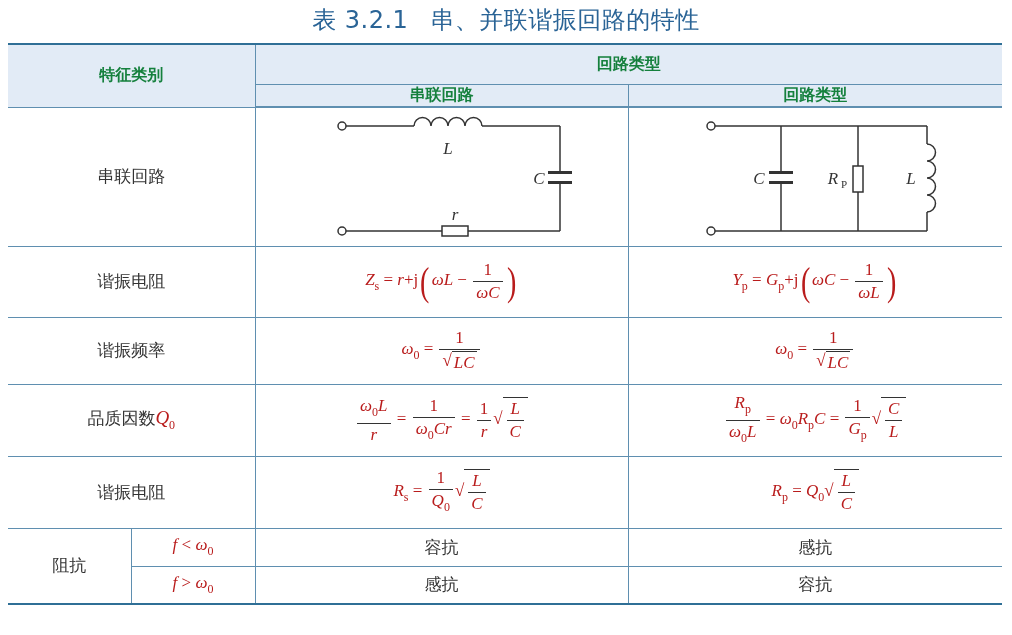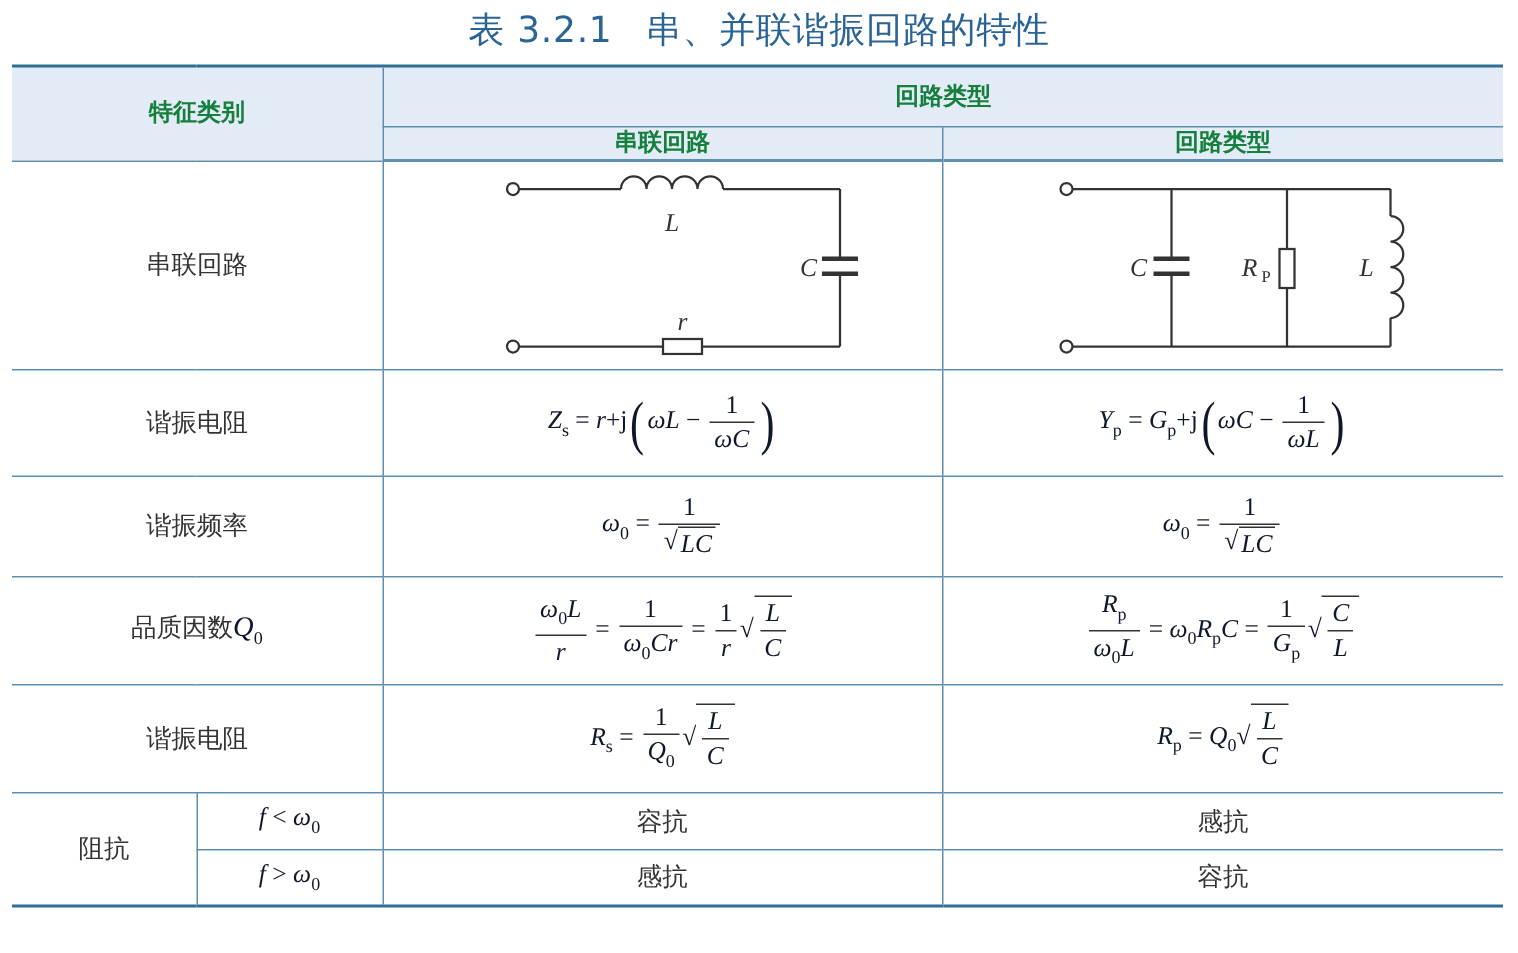--- a/index.html
+++ b/index.html
@@ -14,21 +14,21 @@
                      padding:0; font-weight:normal; font-size:17px; }
   .tbl { border-top:2.5px solid #2f6f96; border-bottom:2.5px solid #2f6f96; }
   .tbl tr:first-child th { border-top:2.5px solid #2f6f96; }
   .tbl tr:last-child td { border-bottom:2.5px solid #2f6f96; }
   .tbl td:first-child, .tbl th:first-child { border-left:none; }
   .tbl td:last-child, .tbl th:last-child { border-right:none; }
   .hdr th { background:#e2ebf6; color:#15803d; font-weight:bold; font-size:16px;
             font-family:"DejaVu Serif", serif; }
   .hdr-bottom th { border-bottom:2.5px solid #5f8fb0; }
   .lbl { font-family:"DejaVu Sans", sans-serif; font-size:16px; color:#333; }
-  .math { font-family:"Liberation Serif", serif; font-size:19px; color:#0f172a; white-space:nowrap; }
+  .math { font-family:"Liberation Serif", serif; font-size:19px; color:#b91c1c; white-space:nowrap; }
   .math i { font-style:italic; }
   .sub { font-size:12px; vertical-align:-5px; font-style:normal; }
   .frac { display:inline-block; vertical-align:middle; text-align:center; margin:0 2px; }
   .frac > span { display:block; line-height:22px; padding:0 3px; }
   .frac > span.top { border-bottom:1px solid #333; }
   .paren { font-size:40px; font-weight:100; vertical-align:middle; line-height:1; transform:scaleX(0.7); display:inline-block; }
   .sqrt { display:inline-block; vertical-align:middle; }
   .sqrt .rad { border-top:1px solid #333; padding:0 2px; display:inline-block;font-family:Liberation Serif, serif; }
 </style>
 </head>

